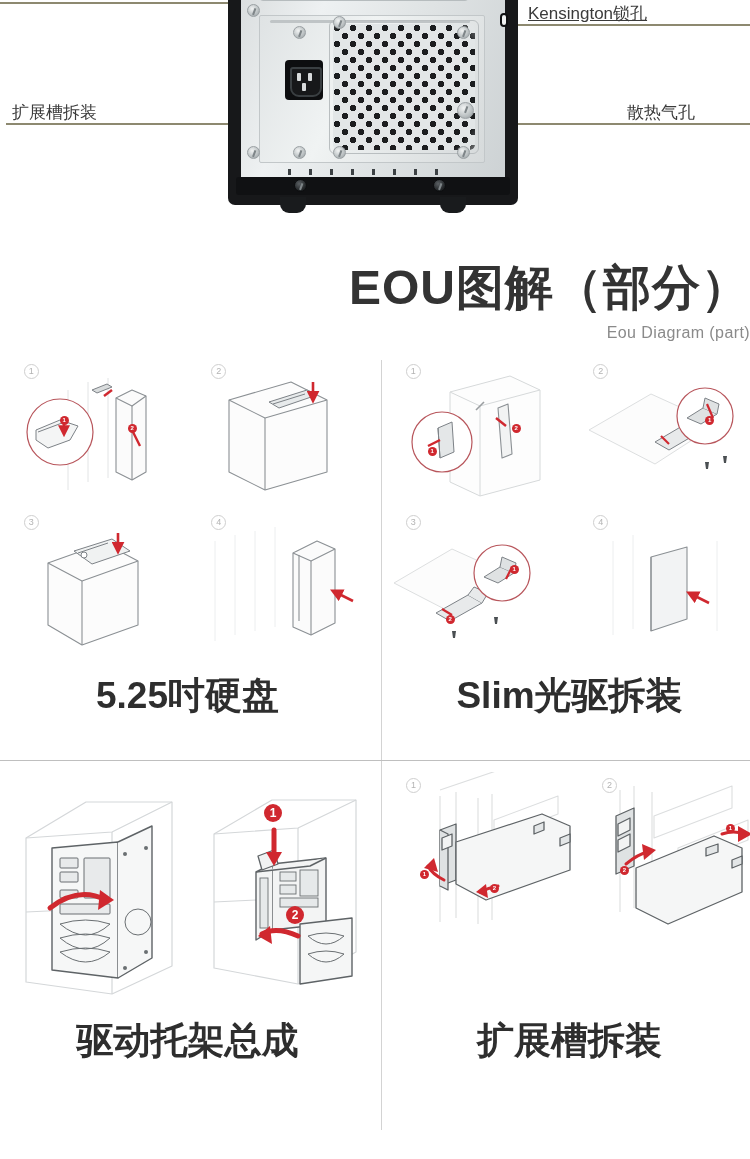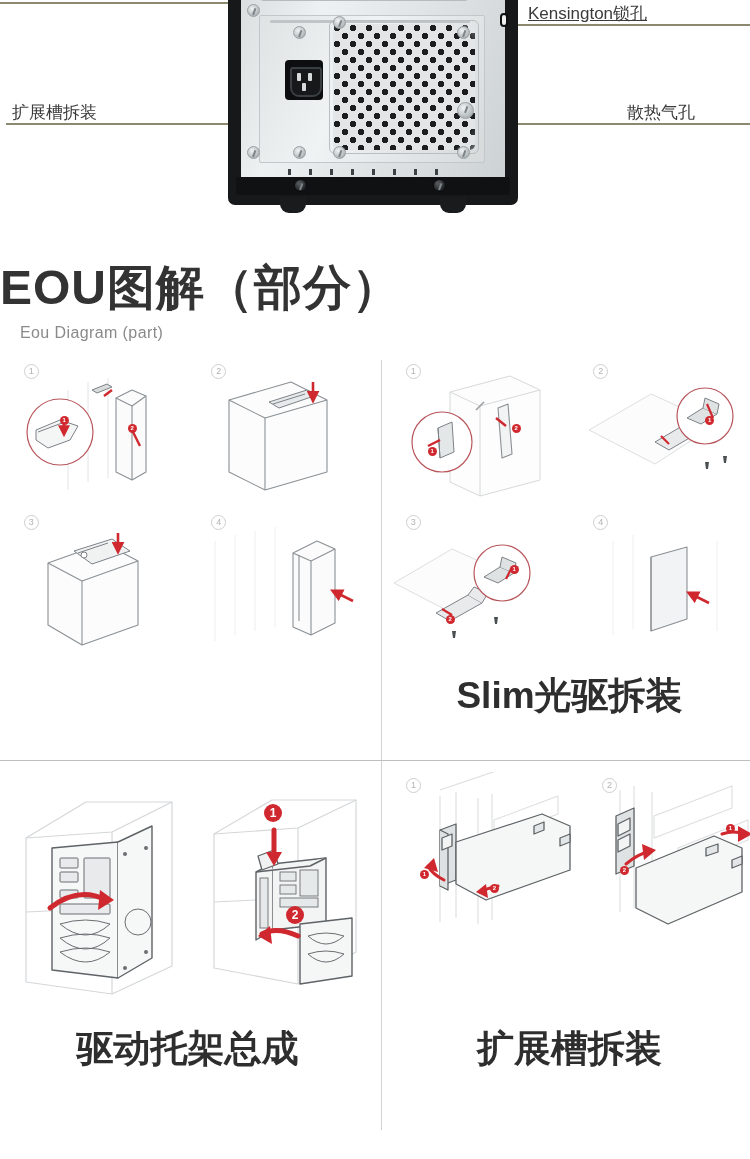--- a/index.html
+++ b/index.html
@@ -125,21 +125,21 @@
     font-size:17px;
     color:#3b3b3b;
     white-space:nowrap;
     line-height:1;
     font-family:"Liberation Sans","DejaVu Sans",sans-serif;
   }
 
   
   .title-block {
     width:750px;
-    text-align:left;
+    text-align:right;
     padding-top:34px;
   }
   .title-main {
     font-size:48px;
     font-weight:bold;
     color:#333333;
     letter-spacing:1px;
     line-height:1.1;
   }
   .title-sub {
@@ -200,21 +200,21 @@
 
   .quad-label {
     text-align:center;
     font-size:37px;
     font-weight:bold;
     color:#2e2e2e;
     letter-spacing:0px;
     line-height:1.1;
   }
   .quad.tl .quad-label, .quad.tr .quad-label { margin-top:10px; }
-  .quad.bl .quad-label, .quad.br .quad-label { margin-top:12px; }
+  .quad.bl .quad-label, .quad.br .quad-label { margin-top:4px; }
 
   .big-art {
     position:relative;
     width:375px;
     height:245px;
   }
 
   
   .badge {
     position:absolute;
@@ -392,20 +392,21 @@
           <defs>
             <marker id="ar4" markerWidth="5" markerHeight="5" refX="2" refY="2.5" orient="auto">
               <path d="M0 0 L5 2.5 L0 5 z" fill="#d0282f"></path>
             </marker>
           </defs>
         </svg>
       </div>
 
     </div>
 
+    <div class="quad-label">5.25吋硬盘</div>
   </div>
 
   <div class="quad tr">
     <div class="steps-row">
 
       <div class="step-cell">
         <div class="step-num">1</div>
         <svg class="art" viewBox="0 0 172 155">
           <g fill="#fdfdfd" stroke="#d6d9da" stroke-width="1" stroke-linejoin="round">
             <path d="M60 32 L120 16 L150 30 L150 120 L90 136 L60 122 Z"></path>

